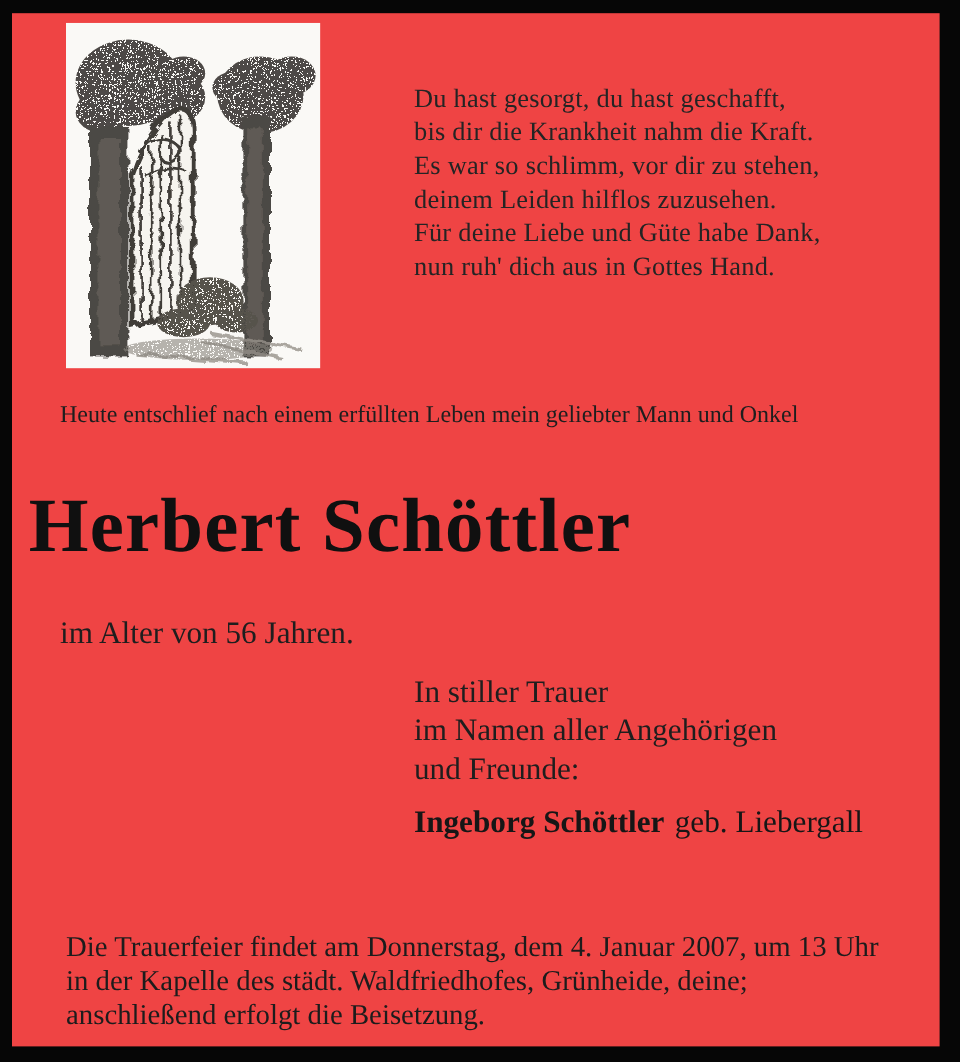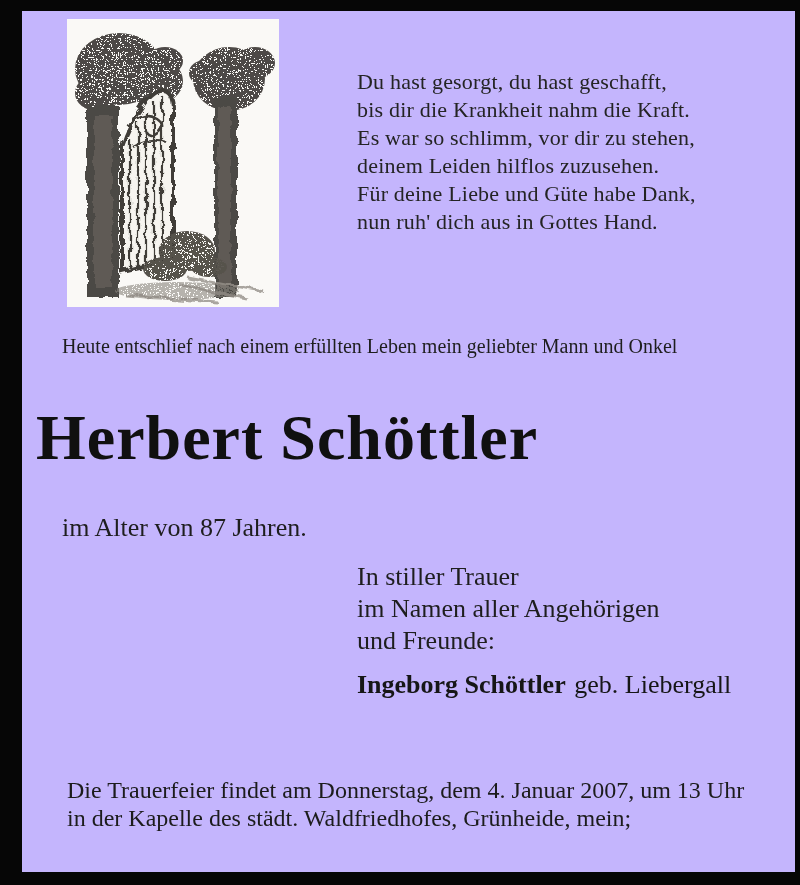--- a/index.html
+++ b/index.html
@@ -8,22 +8,21 @@
     width:800px;height:885px;
     background:#060606;
     font-family:"Liberation Serif","DejaVu Serif",serif;
     color:#1c1c1c;
     overflow:hidden;
   }
   .paper{
     position:absolute;
     left:10px;top:11px;
     width:773px;height:861px;
-    background:#c4b5fd;
-    margin-left:12px;
+    background:#ef4444;
   }
   .gate{
     position:absolute;
     left:45px;top:8px;
     width:212px;height:288px;
   }
   .poem{
     position:absolute;
     left:335px;top:57px;
     font-size:22px;line-height:28px;
@@ -160,32 +159,33 @@
       <span class="line">Es war so schlimm, vor dir zu stehen,</span>
       <span class="line">deinem Leiden hilflos zuzusehen.</span>
       <span class="line">Für deine Liebe und Güte habe Dank,</span>
       <span class="line">nun ruh' dich aus in Gottes Hand.</span>
     </div>
 
     <div class="intro">Heute entschlief nach einem erfüllten Leben mein geliebter Mann und Onkel</div>
 
     <div class="deceased-name">Herbert Schöttler</div>
 
-    <div class="age-line">im Alter von 87 Jahren.</div>
+    <div class="age-line">im Alter von 56 Jahren.</div>
 
     <div class="mourning">
       <span class="line">In stiller Trauer</span>
       <span class="line">im Namen aller Angehörigen</span>
       <span class="line">und Freunde:</span>
     </div>
 
     <div class="mourner">
       <span class="m-name">Ingeborg Schöttler</span><span class="m-suffix">geb. Liebergall</span>
     </div>
 
 
     <div class="funeral">
       <span class="line">Die Trauerfeier findet am Donnerstag, dem 4. Januar 2007, um 13 Uhr</span>
-      <span class="line">in der Kapelle des städt. Waldfriedhofes, Grünheide, mein;</span>
+      <span class="line">in der Kapelle des städt. Waldfriedhofes, Grünheide, deine;</span>
+      <span class="line">anschließend erfolgt die Beisetzung.</span>
     </div>
 
   </div>
 </div>
 
 </body></html>

